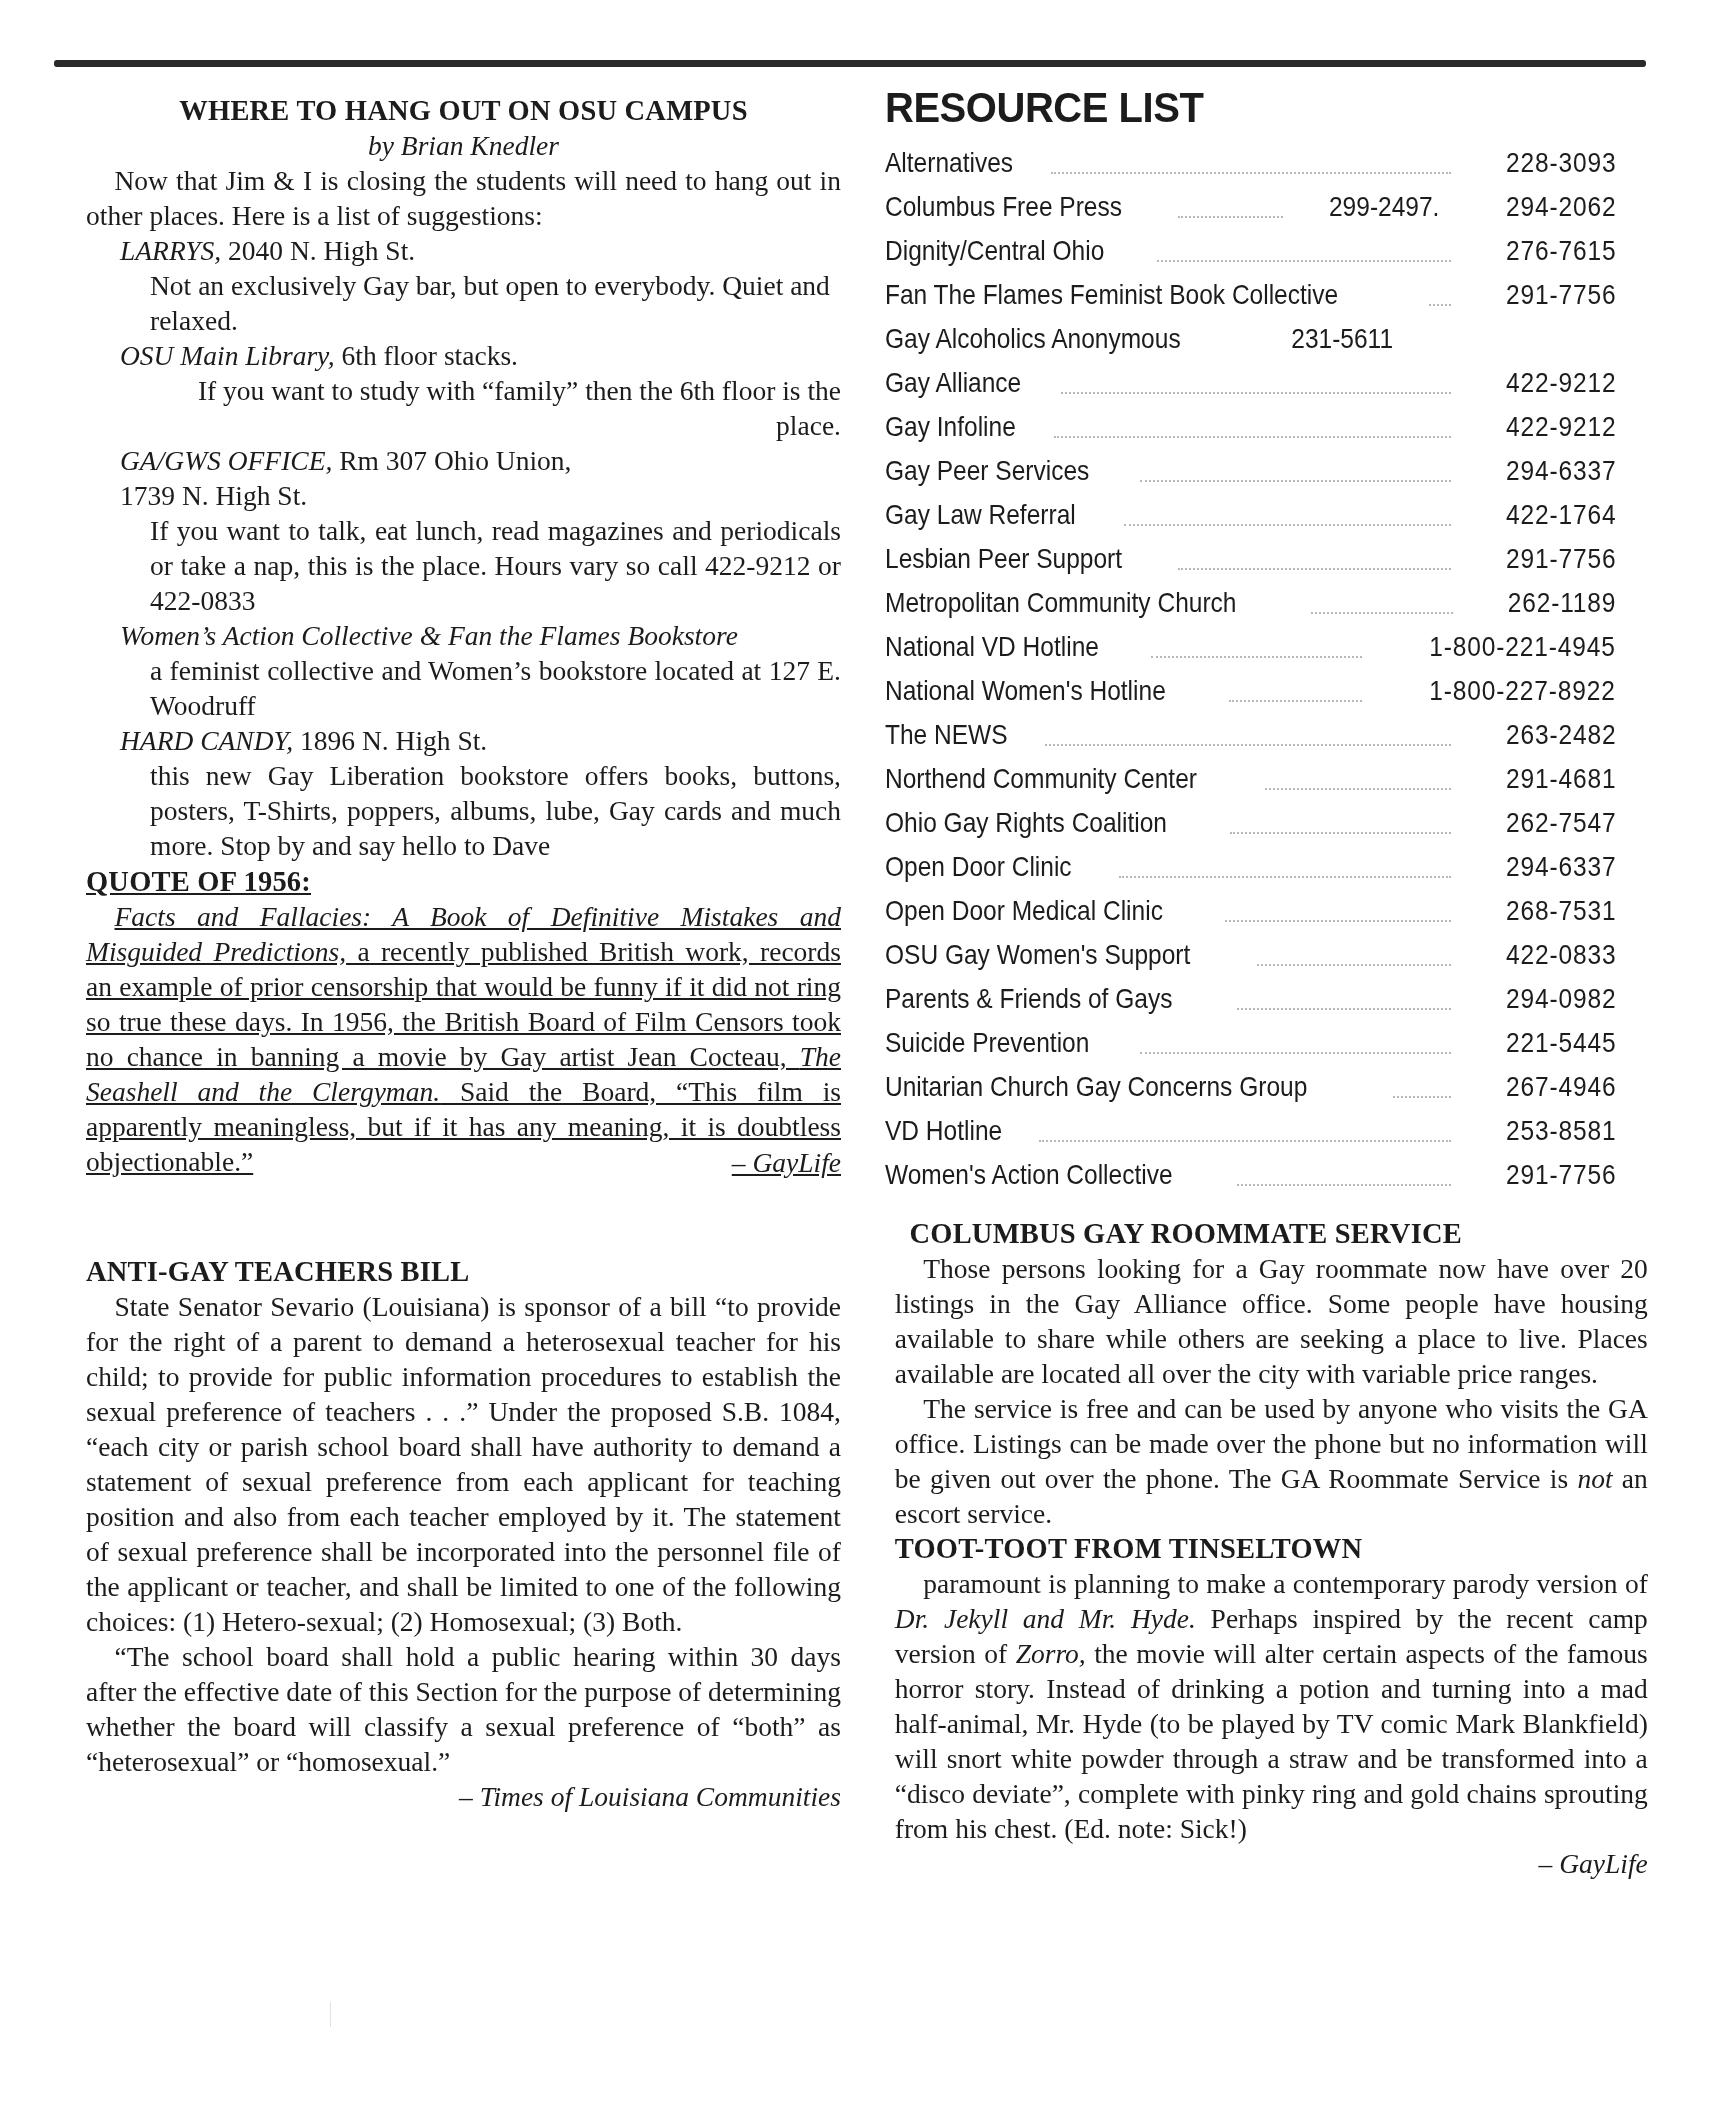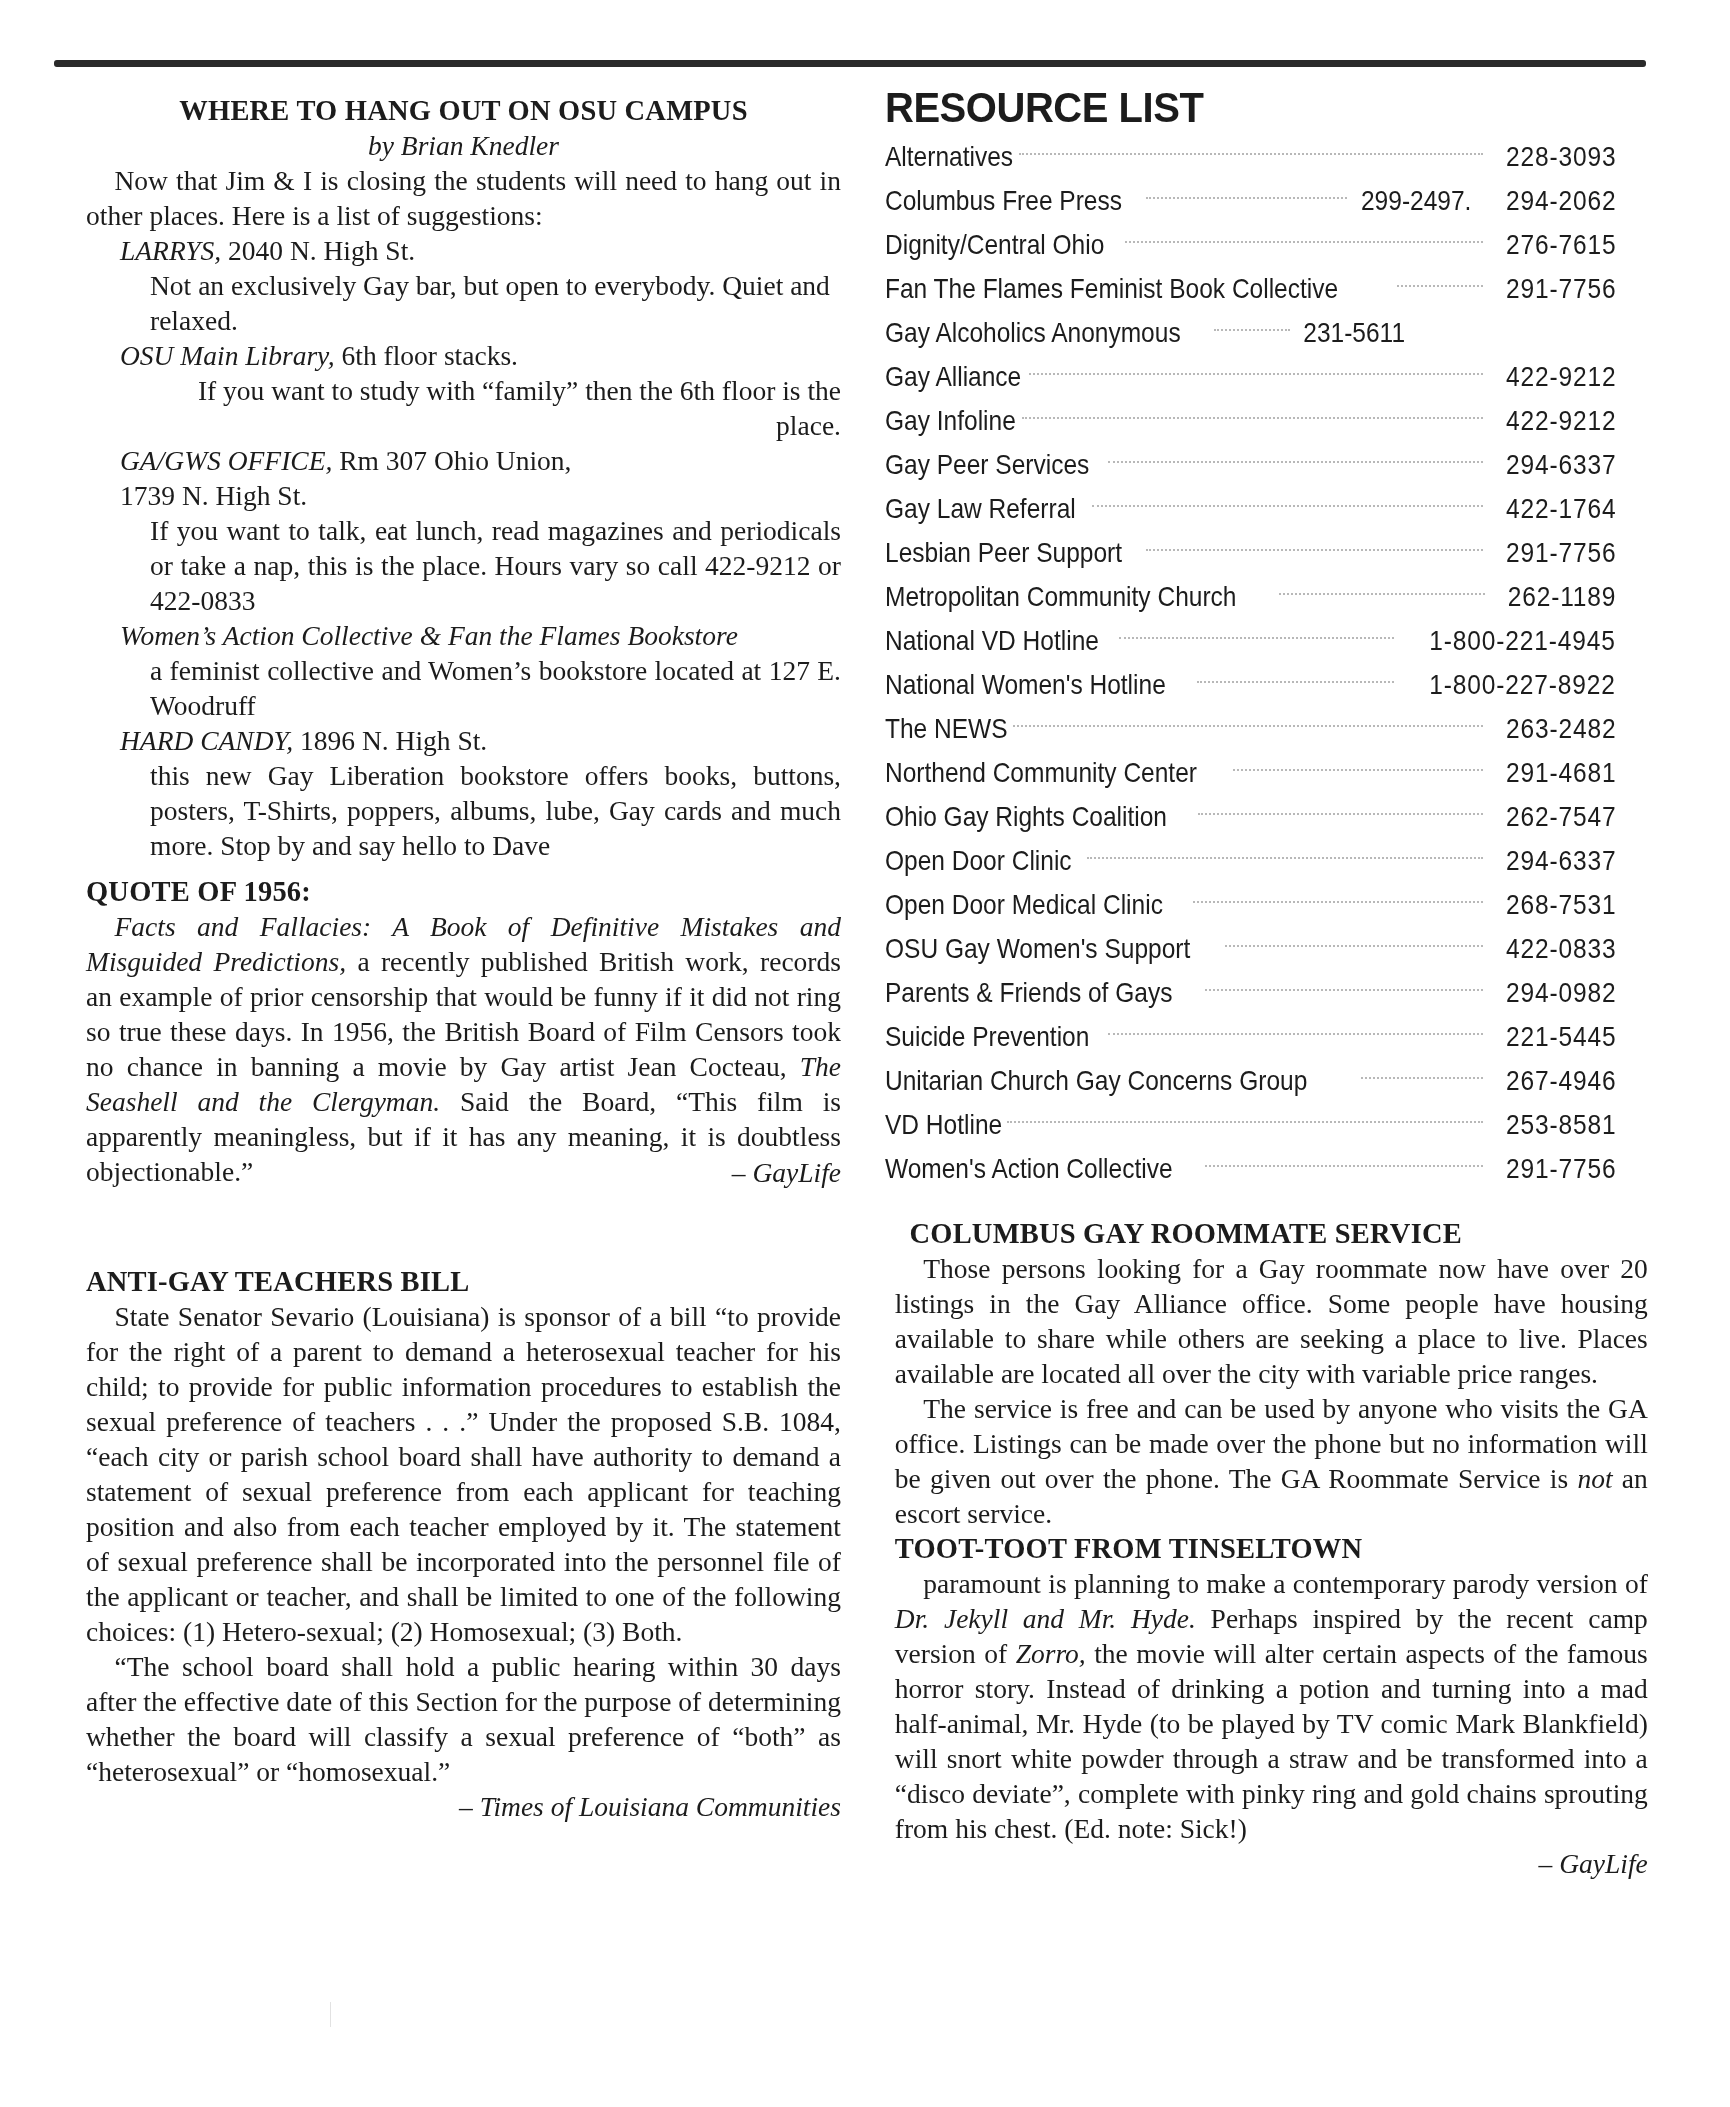--- a/index.html
+++ b/index.html
@@ -13,21 +13,21 @@
   .center { text-align:center; }
   .byline { font-style:italic; text-align:center; font-size:27.5px; line-height:35px; }
   .p { margin:0; text-indent:28.5px; }
   .venue { margin:0; padding-left:34px; }
   .venue-desc { margin:0; padding-left:64px; }
   .attrib { text-align:right; font-style:italic; margin:0; }
   i { font-style:italic; }
   
   .res-title { font-family:"Liberation Sans","DejaVu Sans",sans-serif; font-weight:bold; font-size:43px; line-height:49px; margin:0 0 2.9px 0; letter-spacing:-0.5px; transform:scaleX(0.93); transform-origin:left; }
   .res-list { list-style:none; margin:0; padding:0; font-family:"Liberation Sans","DejaVu Sans",sans-serif; font-size:28.5px; }
-  .res-item { display:flex; align-items:center; height:44px; width:731px; }
+  .res-item { display:flex; align-items:flex-end; height:44px; width:731px;gap:32px; }
   .res-name { white-space:nowrap; transform:scaleX(0.86); transform-origin:left; display:inline-block; }
   .res-dots { flex:1; border-bottom:2px dotted #b8b8b8; margin:0 4.9px 4.9px -14.7px; height:0; }
   .res-alt { white-space:nowrap; margin-right:6.9px; transform:scaleX(0.86); display:inline-block; }
   .res-phone { white-space:nowrap; transform:scaleX(0.86); transform-origin:right; display:inline-block; letter-spacing:1px; }
   .right-articles { margin-top:25.5px; }
   .right .serif-body { width:763px; }
   .mark { position:absolute; left:330px; top:2002px; width:1px; height:24.5px; background:#e2e2e2; }
 </style>
 </head>
 <body>
@@ -63,21 +63,21 @@
         <p class="venue-desc">a feminist collective and Women’s bookstore located at 127 E. Woodruff</p>
       </div>
 
       <div>
         <p class="venue"><i>HARD CANDY,</i><span> 1896 N. High St.</span></p>
         <p class="venue-desc">this new Gay Liberation bookstore offers books, buttons, posters, T-Shirts, poppers, albums, lube, Gay cards and much more. Stop by and say hello to Dave</p>
       </div>
     </div>
   </section>
 
-  <section style="margin-top:11px;">
+  <section style="margin-top:1px;text-decoration:underline;">
     <h2 class="h-serif">QUOTE OF 1956:</h2>
     <div class="serif-body">
       <p class="p"><i>Facts and Fallacies: A Book of Definitive Mistakes and Misguided Predictions,</i><span> a recently published British work, records an example of prior censorship that would be funny if it did not ring so true these days. In 1956, the British Board of Film Censors took no chance in banning a movie by Gay artist Jean Cocteau, </span><i>The Seashell and the Clergyman.</i><span> Said the Board, “This film is apparently meaningless, but if it has any meaning, it is doubtless objectionable.”</span></p>
       <p class="attrib" style="margin-top:-34px;">– GayLife</p>
     </div>
   </section>
 
   <section style="margin-top:74px;">
     <h2 class="h-serif">ANTI-GAY TEACHERS BILL</h2>
     <div class="serif-body">

